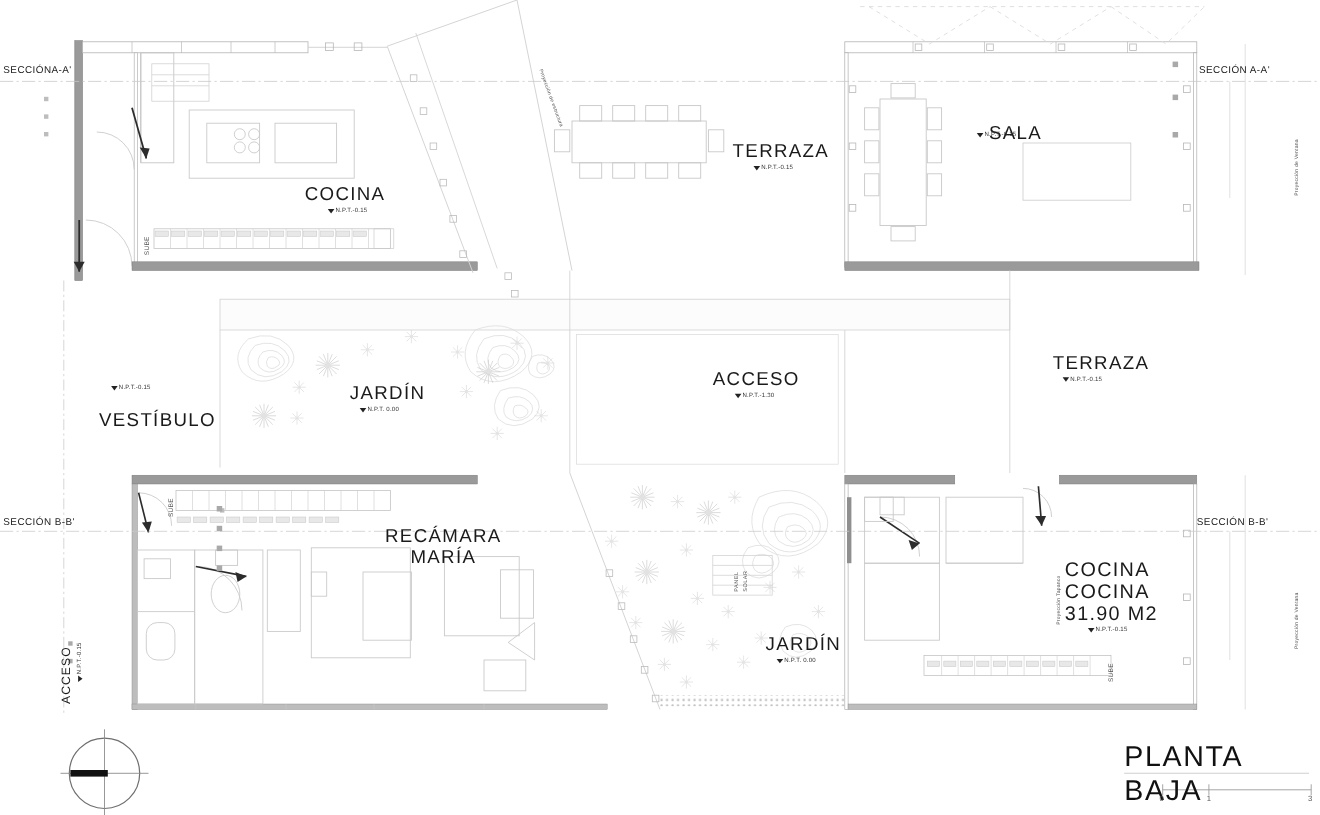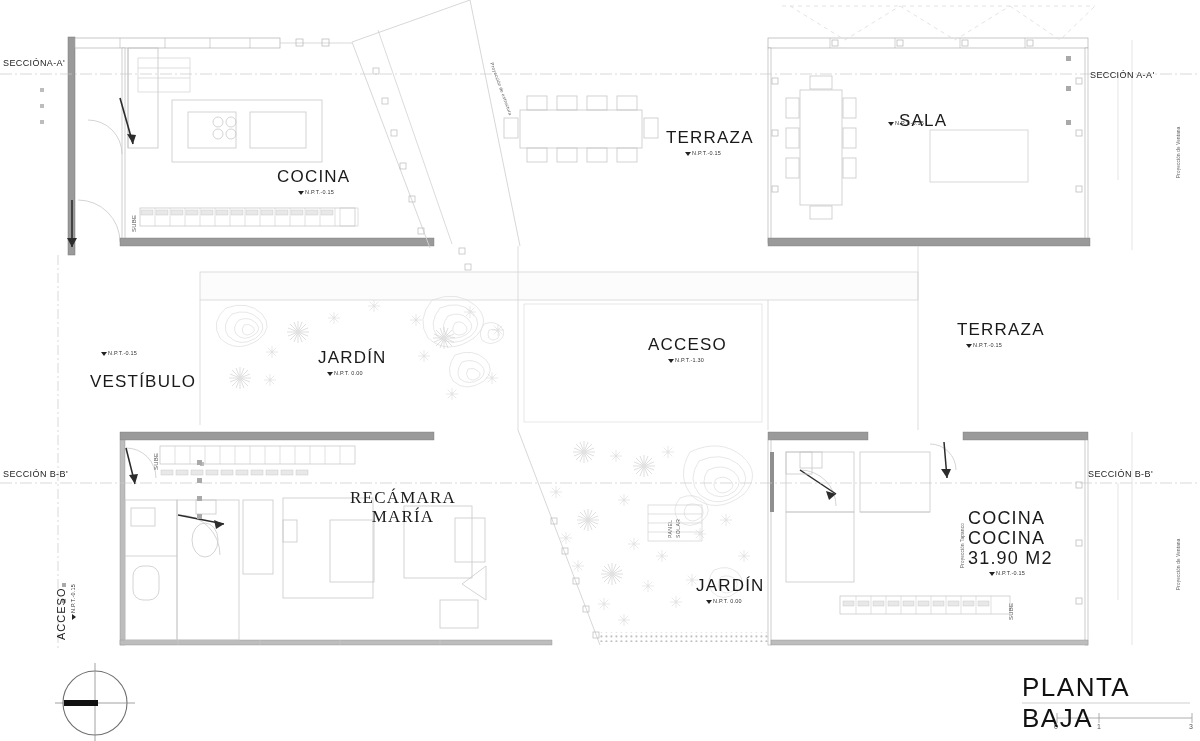--- a/index.html
+++ b/index.html
@@ -495,21 +495,21 @@
   <line x1="1022" y1="703" x2="1190" y2="703" stroke="#cfcfcf" stroke-width="1"></line>
   <g stroke="#9a9a9a" stroke-width="0.8" fill="none">
     <line x1="1057" y1="718" x2="1192" y2="718"></line>
     <line x1="1057" y1="713" x2="1057" y2="723"></line>
     <line x1="1099" y1="713" x2="1099" y2="723"></line>
     <line x1="1192" y1="713" x2="1192" y2="723"></line>
   </g>
 </svg>
 
 <div class="lbl sec" style="left:3px;top:58px;">SECCIÓNA-A'</div>
-<div class="lbl sec" style="left:1090px;top:58px;margin-top:12px;">SECCIÓN A-A'</div>
+<div class="lbl sec" style="left:1090px;top:58px;">SECCIÓN A-A'</div>
 <div class="lbl sec" style="left:3px;top:469px;">SECCIÓN B-B'</div>
 <div class="lbl sec" style="left:1088px;top:469px;">SECCIÓN B-B'</div>
 
 <div class="lbl room" style="left:277px;top:167px;">COCINA</div>
 <div class="lbl npt" style="left:298px;top:189px;">
   <span class="tri"></span><span>N.P.T.-0.15</span>
 </div>
 
 <div class="lbl room" style="left:666px;top:128px;">TERRAZA</div>
 <div class="lbl npt" style="left:685px;top:150px;">
@@ -534,21 +534,21 @@
 <div class="lbl room" style="left:648px;top:335px;">ACCESO</div>
 <div class="lbl npt" style="left:668px;top:357px;">
   <span class="tri"></span><span>N.P.T.-1.30</span>
 </div>
 
 <div class="lbl room" style="left:957px;top:320px;">TERRAZA</div>
 <div class="lbl npt" style="left:966px;top:342px;">
   <span class="tri"></span><span>N.P.T.-0.15</span>
 </div>
 
-<div class="lbl room stack ctr" style="left:338px;top:488px;width:130px;font-family:Liberation Serif, serif;">
+<div class="lbl room stack ctr" style="left:338px;top:478px;width:130px;">
   <div>RECÁMARA</div>
   <div>MARÍA</div>
 </div>
 
 <div class="lbl room" style="left:696px;top:576px;">JARDÍN</div>
 <div class="lbl npt" style="left:706px;top:598px;">
   <span class="tri"></span><span>N.P.T. 0.00</span>
 </div>
 
 <div class="lbl room big stack" style="left:968px;top:508px;">

